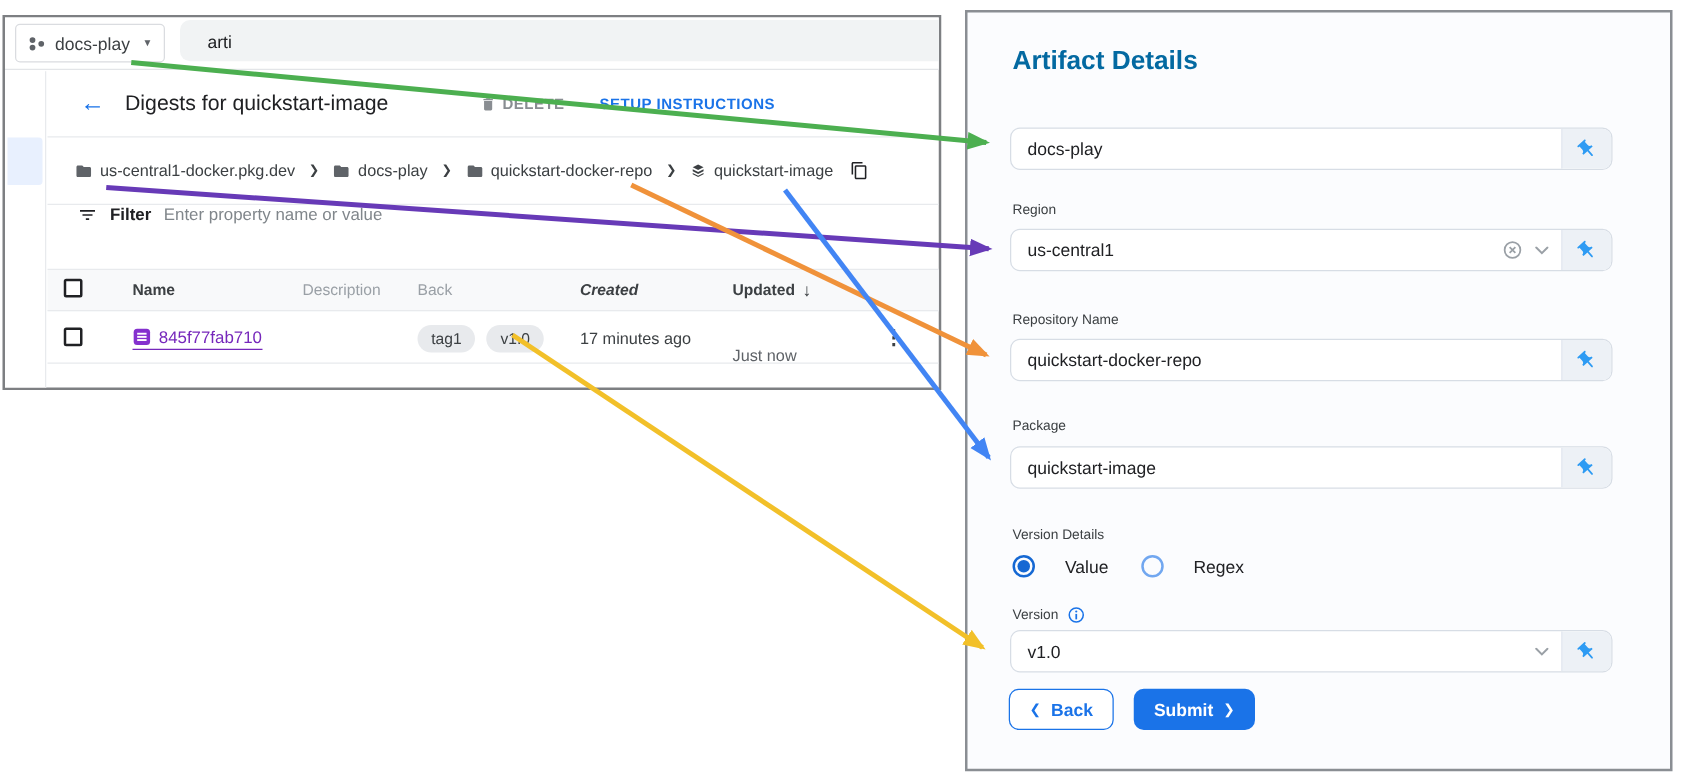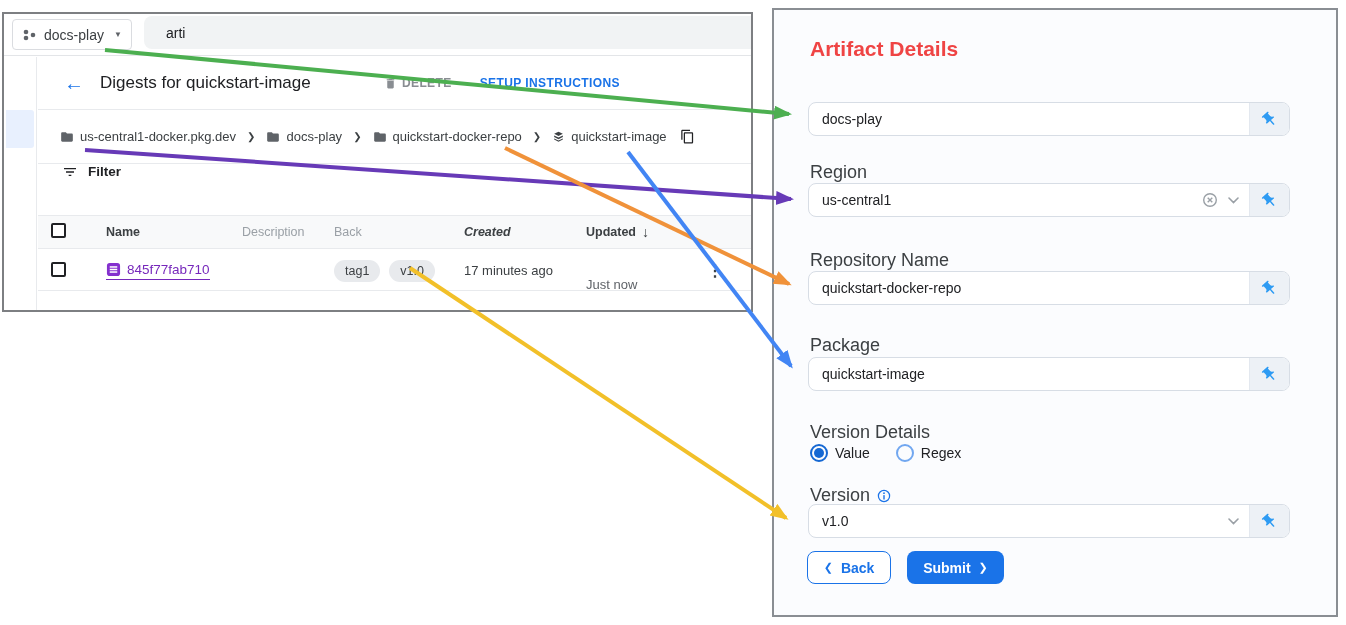--- a/index.html
+++ b/index.html
@@ -61,30 +61,30 @@
   .chips { display:flex; gap:9px; }
   .chip { background:#e8eaed; color:#3c4043; border-radius:11px; height:22px; display:inline-flex;
           align-items:center; padding:0 11px; font-size:12.5px; }
   .created-cell { color:#3c4043; }
   .updated-cell { color:#5f6368; }
   .more-btn { background:none; border:none; cursor:pointer; font-size:16px; font-weight:700; color:#3c4043; line-height:1; padding:2px 6px; }
 
   
   .panel { position:absolute; left:772px; top:8px; width:566px; height:609px;
            border:2px solid #8a8e93; background:#fbfcfe; }
-  .panel-title { position:absolute; left:36px; top:27px; font-size:21px; font-weight:700; color:#ef4444; }
-  .flabel { position:absolute; left:36px; font-size:18px; font-weight:500; color:#3c4043; }
+  .panel-title { position:absolute; left:36px; top:27px; font-size:21px; font-weight:700; color:#0369a1; }
+  .flabel { position:absolute; left:36px; font-size:11px; font-weight:500; color:#3c4043; }
   .fieldrow { position:absolute; left:34px; width:482px; height:34px; display:flex; align-items:stretch;
               border:1px solid #d7dde5; border-radius:8px; background:#fff; overflow:hidden; }
   .fval { flex:1; display:flex; align-items:center; padding:0 13px; font-size:14px; color:#202124; cursor:text; }
   .trail { display:flex; align-items:center; gap:10px; padding-right:10px; }
   .pinbox { width:40px; background:#edf1f6; border-left:1px solid #e3e8ef; display:flex; align-items:center;
             justify-content:center; cursor:pointer; }
   .radio-row { position:absolute; left:36px; display:flex; align-items:center; gap:26px; }
-  .radio-opt { display:flex; align-items:center; gap:7px; font-size:14px; color:#202124; cursor:pointer; }
+  .radio-opt { display:flex; align-items:center; gap:24px; font-size:14px; color:#202124; cursor:pointer; }
   .radio-outer { width:18px; height:18px; border-radius:50%; border:2px solid #1568d3; display:flex;
                  align-items:center; justify-content:center; }
   .radio-outer.off { border-color:#71a7f0; }
   .radio-dot { width:10px; height:10px; border-radius:50%; background:#1568d3; }
   .label-with-info { display:flex; align-items:center; gap:7px; }
   .btn-row { position:absolute; left:33px; display:flex; gap:16px; }
   .btn { height:33px; border-radius:8px; font-family:inherit; font-size:14px; font-weight:700;
          display:flex; align-items:center; gap:8px; cursor:pointer; }
   .btn-back { width:84px; justify-content:center; background:#fff; color:#1a73e8; border:1.5px solid #1a73e8; }
   .btn-submit { width:97px; justify-content:center; background:#1a73e8; color:#fff; border:none; }
@@ -191,20 +191,21 @@
           </button>
         </div>
 
         <div class="filterbar">
           <span style="display:flex;">
             <svg width="16" height="16" viewBox="0 0 24 24">
                 <path fill="#202124" d="M10,18h4v-2h-4V18z M3,6v2h18V6H3z M6,13h12v-2H6V13z"></path>
               </svg>
           </span>
           <span class="filter-label">Filter</span>
+          <input placeholder="Enter property name or value" style="">
         </div>
 
         <div class="cols thead">
           <div class="cb-cell"><span class="cb"></span></div>
           <div style="padding-left:12px;">Name</div>
           <div class="dim" style="padding-left:8px;">Description</div>
           <div class="dim" style="padding-left:4px;">Back</div>
           <div style="padding-left:6px;font-style:italic;">Created</div>
           <div class="sortcol" style="padding-left:6px;">
             <span>Updated</span>

